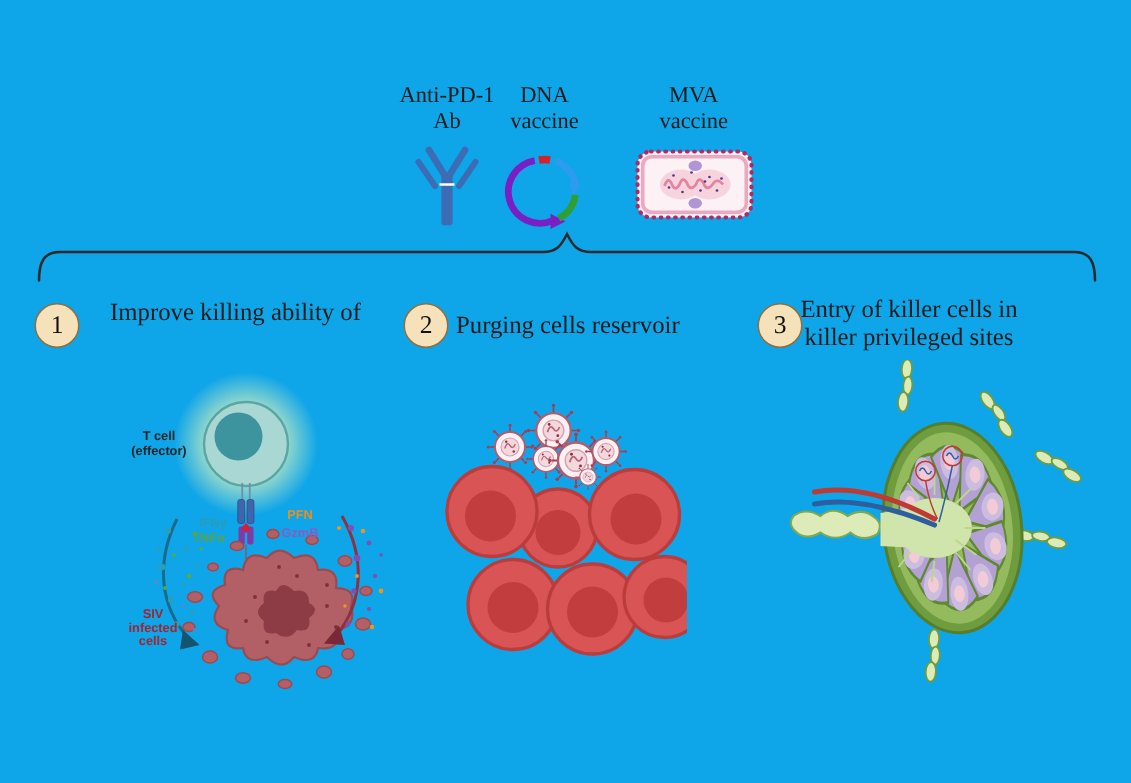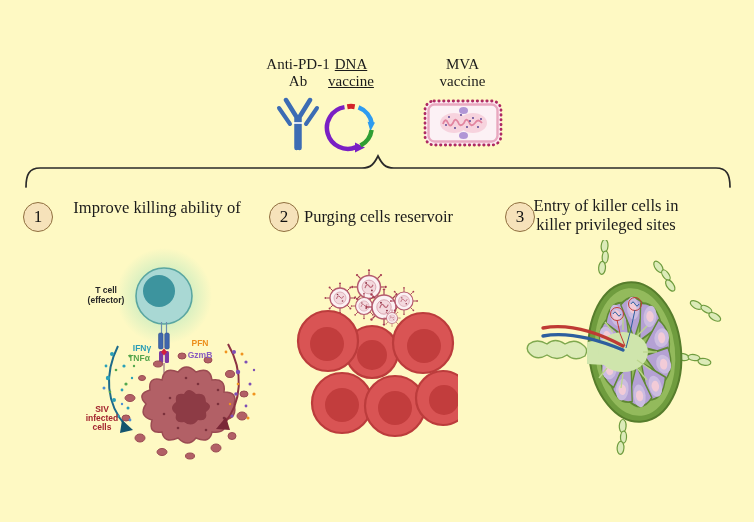--- a/index.html
+++ b/index.html
@@ -1,16 +1,16 @@
 <!DOCTYPE html>
 <html><head>
 <meta charset="utf-8">
 <style>
   html,body{margin:0;padding:0;background:#ffffff;}
-  .canvas{position:relative;width:754px;height:522px;background:#fef9c3;overflow:hidden;
+  .canvas{position:relative;width:754px;height:522px;background:#0ea5e9;overflow:hidden;
           font-family:"Liberation Serif", serif;color:#1c1c1c;}
   .abs{position:absolute;}
   .h-item{position:absolute;text-align:center;}
   .h-label{font-size:15px;line-height:17px;color:#1b1b1b;}
   .h-icon{display:block;margin:7px auto 0 auto;}
   .step-circle{position:absolute;width:30px;height:30px;border-radius:50%;
                background:#f6e2ba;border:1.6px solid #8f6f3f;box-sizing:border-box;
                display:flex;align-items:center;justify-content:center;
                font-size:17px;color:#111;}
   .step-label{position:absolute;font-size:16.5px;line-height:18.5px;color:#1b1b1b;text-align:center;}
@@ -32,21 +32,21 @@
       <g stroke="#3c6cb4" stroke-linecap="round" fill="none">
         <path d="M9 11 L20 27" stroke-width="4"></path>
         <path d="M47 11 L36 27" stroke-width="4"></path>
         <path d="M16 3 L26.5 20 L26.5 51" stroke-width="4.5"></path>
         <path d="M40 3 L29.5 20 L29.5 51" stroke-width="4.5"></path>
       </g>
       <line x1="23" y1="26" x2="33" y2="26" stroke="#ffffff" stroke-width="1.6"></line>
     </svg>
   </div>
 
-  <div class="h-item" style="left:308px;top:56px;width:86px;text-decoration:underline;">
+  <div class="h-item" style="left:320px;top:56px;width:86px;">
     <div class="h-label">
       <div>DNA</div>
       <div>vaccine</div>
     </div>
     <svg class="h-icon" width="54" height="58" viewBox="0 0 54 58">
       <path d="M20.5 10.1 A21 21 0 1 0 32 50.2" stroke="#7a1fc4" stroke-width="4.5" fill="none"></path>
       <path d="M31 45.5 L41 50.6 L31 55.6 Z" fill="#7a1fc4"></path>
       <path d="M23.3 9.7 A21 21 0 0 1 30.7 9.7" stroke="#d3222a" stroke-width="5" fill="none"></path>
       <path d="M34.5 10.4 A21 21 0 0 1 47.9 27" stroke="#2e9bf0" stroke-width="4.5" fill="none"></path>
       <path d="M51 25.5 L46.4 34.3 L43.6 24.8 Z" fill="#2e9bf0"></path>

